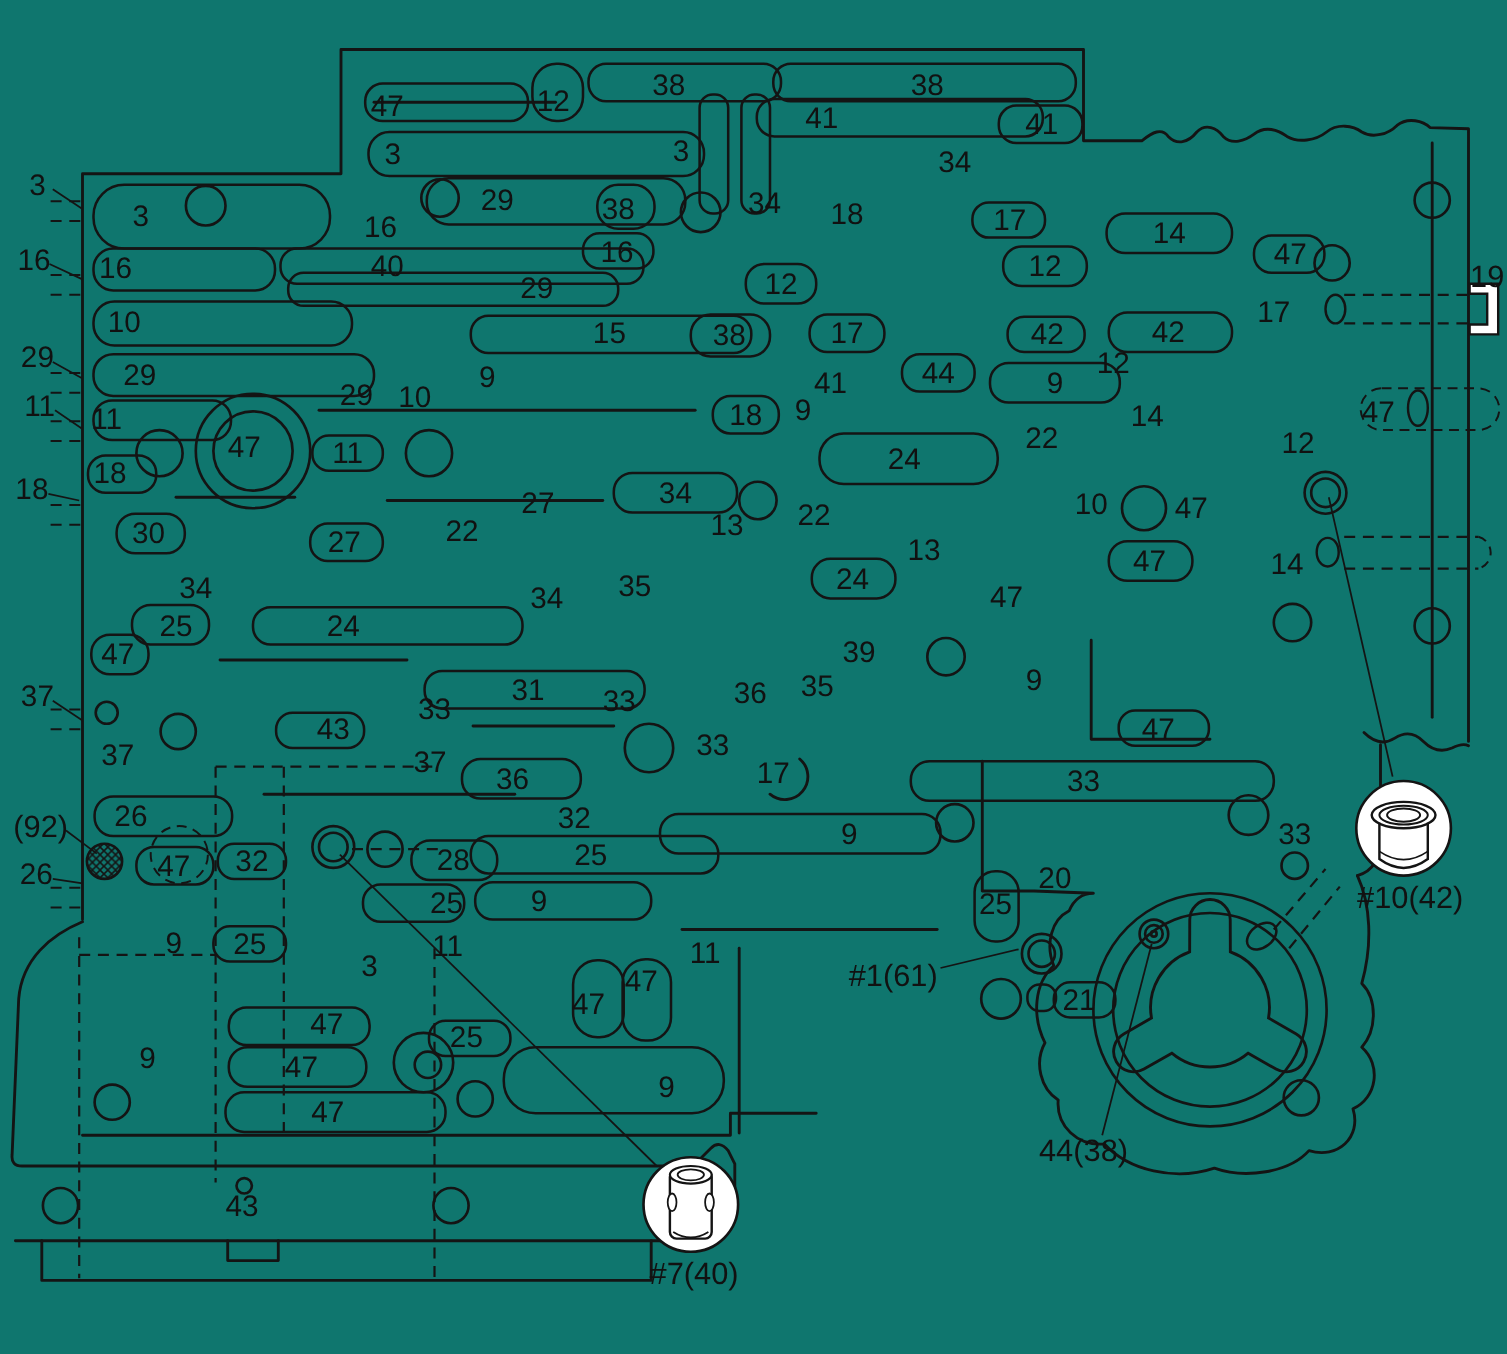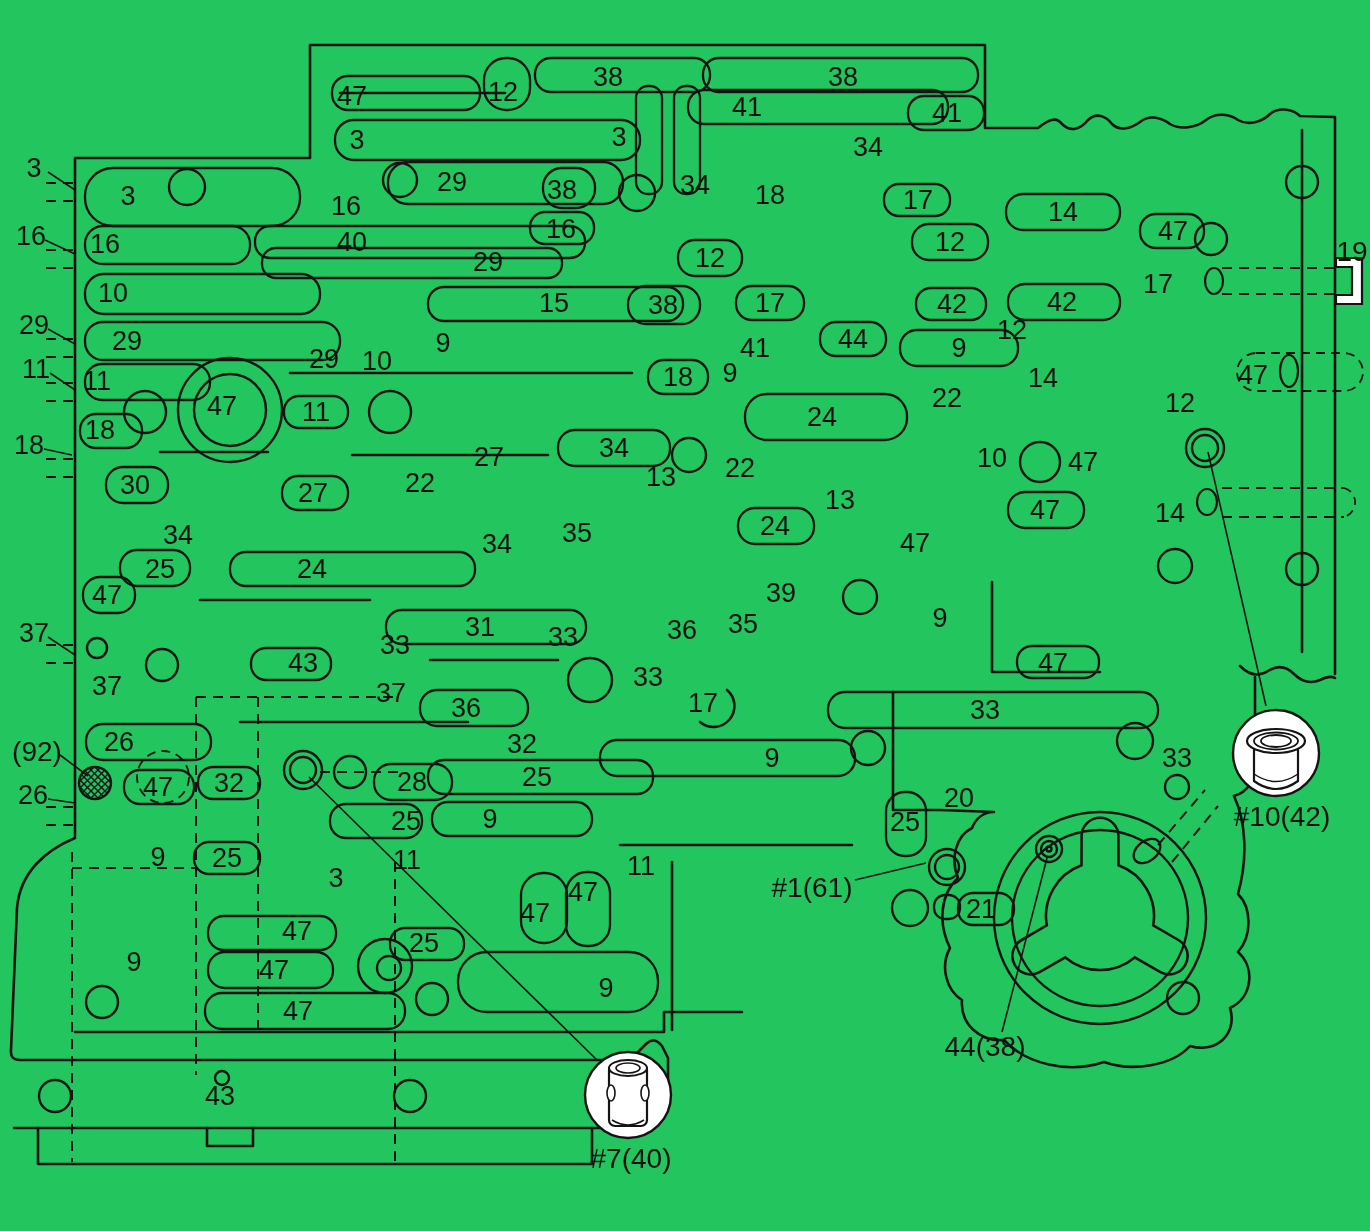--- a/index.html
+++ b/index.html
@@ -1,16 +1,16 @@
 <!DOCTYPE html>
 <html><head>
 <meta charset="utf-8">
 <style>
   html,body{margin:0;padding:0;background:#fff;}
-  .stage{position:relative;width:1370px;height:1231px;background:#22c55e;overflow:hidden;
+  .stage{position:relative;width:1370px;height:1231px;background:#0f766e;overflow:hidden;
          font-family:"Liberation Sans", sans-serif;}
   svg{position:absolute;left:0;top:0;}
   .lbl{font-family:"Liberation Sans","DejaVu Sans",sans-serif;fill:#111;}
 </style>
 </head>
 <body>
 
 <div class="stage">
   <svg id="fig" viewBox="0 0 1370 1231" width="1370" height="1231">
     <defs>

